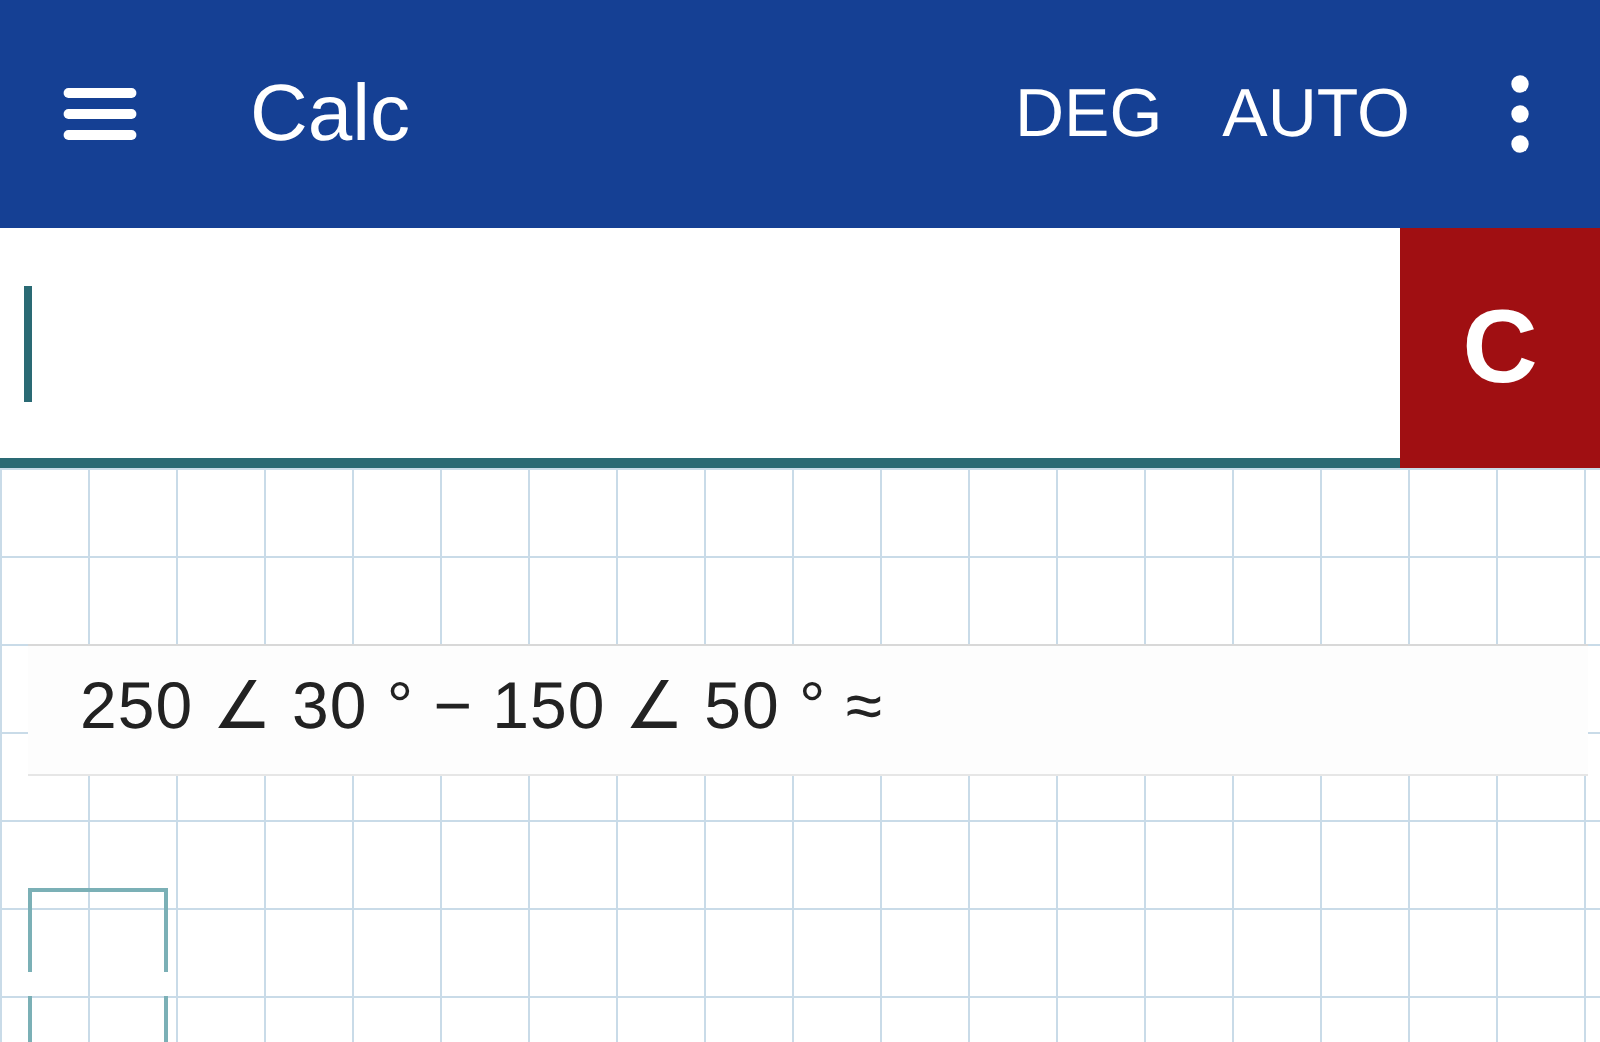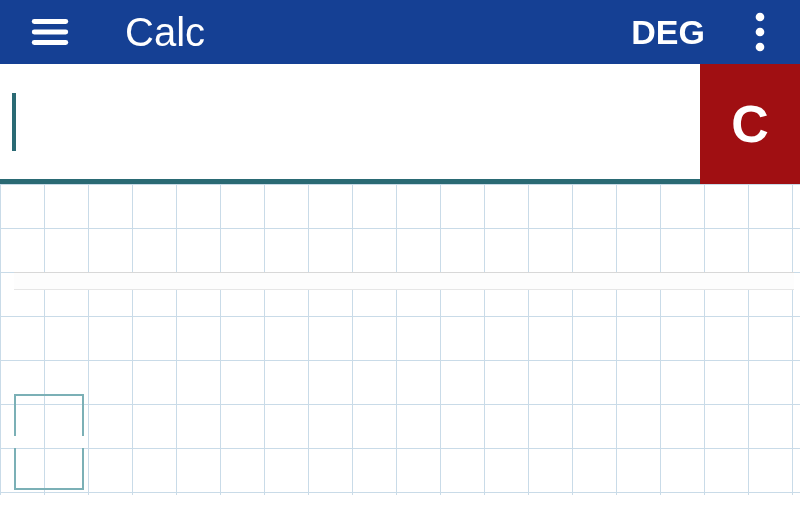--- a/index.html
+++ b/index.html
@@ -1,40 +1,40 @@
 <!DOCTYPE html>
 <html><head>
 <meta charset="utf-8">
 <style>
   * { margin: 0; padding: 0; box-sizing: border-box; }
   html, body { width: 800px; height: 521px; overflow: hidden; font-family: Arial, Helvetica, sans-serif; background: #ffffff; }
 
   .appbar {
     background: #154094;
-    height: 64px;
+    height: 114px;
     display: flex;
     align-items: center;
     color: #ffffff;
     padding: 0 10px;
   }
   .hamburger {
     width: 60px; height: 60px;
     display: flex; align-items: center; justify-content: center;
     margin-left: 10px;
   }
   .hamburger svg { width: 42px; height: 42px; }
   .title {
     font-size: 40px;
     font-weight: 500;
     margin-left: 45px;
     flex: 1;
   }
   .mode, .format {
     font-size: 34px;
-    font-weight: 700;
+    font-weight: 400;
     margin-right: 30px;
   }
   .kebab {
     width: 50px; height: 60px;
     display: flex; align-items: center; justify-content: center;
     margin-right: 5px;
   }
   .kebab svg { width: 10px; height: 40px; }
 
   .input-row {
@@ -115,35 +115,37 @@
 <div class="appbar">
   <div class="hamburger">
     <svg viewBox="0 0 24 24" fill="none" stroke="#ffffff" stroke-width="2.8" stroke-linecap="round">
       <line x1="3" y1="6" x2="21" y2="6"></line>
       <line x1="3" y1="12" x2="21" y2="12"></line>
       <line x1="3" y1="18" x2="21" y2="18"></line>
     </svg>
   </div>
   <div class="title">Calc</div>
   <div class="mode">DEG</div>
+  <div class="format">AUTO</div>
   <div class="kebab">
     <svg viewBox="0 0 6 24" fill="#ffffff">
       <circle cx="3" cy="3" r="2.6"></circle>
       <circle cx="3" cy="12" r="2.6"></circle>
       <circle cx="3" cy="21" r="2.6"></circle>
     </svg>
   </div>
 </div>
 
 <div class="input-row">
   <div class="input-area">
     <div class="caret"></div>
   </div>
   <div class="clear-btn">C</div>
 </div>
 
 <div class="grid-area">
   <div class="grid-bg"></div>
   <div class="expr-box">
+    <div class="expr-line first">250 ∠ 30 °  −  150 ∠ 50 °   ≈</div>
   </div>
   <div class="bracket top"></div>
   <div class="bracket bot"></div>
 </div>
 
 </body></html>

